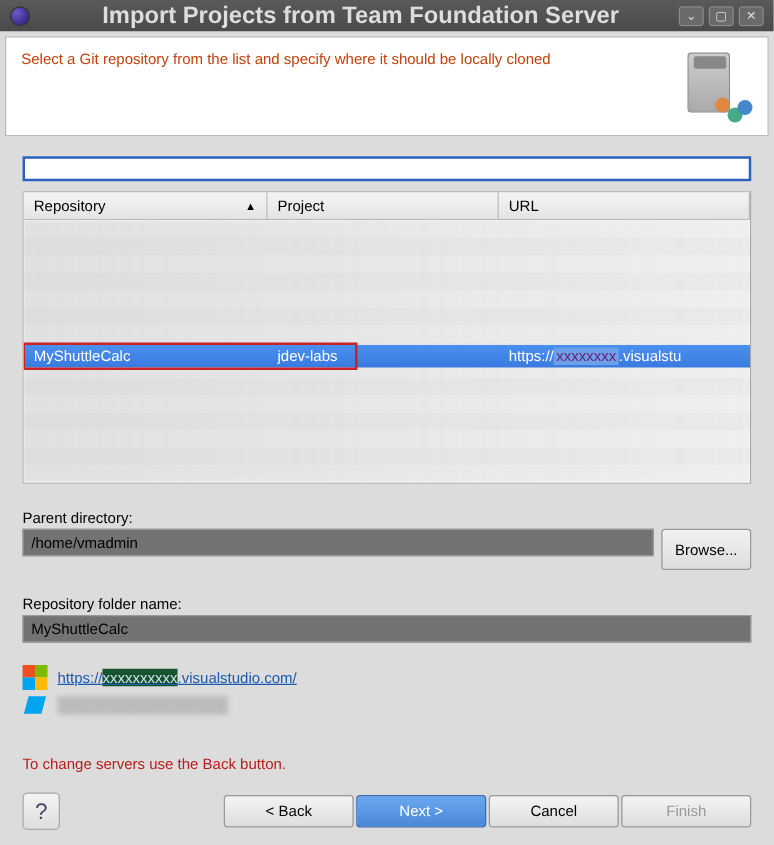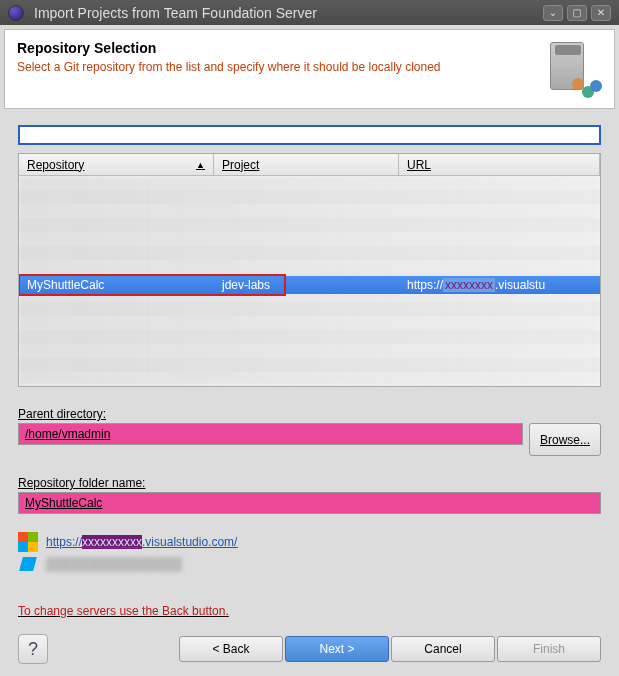--- a/index.html
+++ b/index.html
@@ -1,54 +1,54 @@
 <!DOCTYPE html>
 <html><head>
 <meta charset="utf-8">
 <style>
 * { box-sizing: border-box; margin: 0; padding: 0; }
 body { font-family: "Segoe UI", Tahoma, sans-serif; font-size: 12px; background: #dcdcdc; width: 619px; height: 676px; overflow: hidden; }
 .titlebar { height: 25px; background: linear-gradient(#5a5a5a, #4a4a4a); display: flex; align-items: center; padding: 0 8px; color: #e8e8e8; }
 .titlebar .eclipse-icon { width: 16px; height: 16px; border-radius: 50%; background: radial-gradient(circle at 30% 30%, #6a5acd, #2a1a6a); margin-right: 10px; border:1px solid #333; }
-.titlebar .title-text { flex: 1; font-weight: normal; font-size: 14px; color: #ddd; }
+.titlebar .title-text { flex: 1; text-align: center; font-weight: bold; font-size: 19px; color: #ddd; }
 .titlebar .win-btns { display: flex; gap: 4px; }
 .titlebar .win-btn { width: 20px; height: 16px; background: #6a6a6a; border: 1px solid #888; border-radius: 3px; display:flex; align-items:center; justify-content:center; font-size:10px; color:#ddd; cursor:pointer; }
 .header-panel { background: #fff; margin: 4px; border: 1px solid #bbb; display: flex; padding: 10px 12px; }
 .header-text { flex: 1; }
 .header-text h2 { font-size: 14px; font-weight: bold; margin-bottom: 4px; }
 .header-text p { font-size: 12px; color: #c2410c; }
 .header-icon { width: 58px; height: 58px; position: relative; }
 .server-shape { position:absolute; left:6px; top:2px; width:34px; height:48px; background:linear-gradient(#ccc,#aaa); border-radius:3px; border:1px solid #888; }
 .server-shape::before { content:""; position:absolute; top:2px; left:4px; width:26px; height:10px; background:#888; border-radius:2px; }
 .people-shape { position:absolute; right:0; bottom:0; width:30px; height:28px; }
 .people-shape .p { position:absolute; width:12px; height:12px; border-radius:50%; }
 .people-shape .p1 { background:#d84; left:0; bottom:8px; }
 .people-shape .p2 { background:#4a8; left:10px; bottom:0; }
 .people-shape .p3 { background:#48c; right:0; bottom:6px; }
-.content { padding: 12px 18px; text-decoration: underline; }
+.content { padding: 12px 18px; }
 .filter-box { width: 100%; height: 20px; border: 2px solid #2a5fbd; background: #fff; }
 .table-wrap { margin-top: 8px; border: 1px solid #aaa; background:#fff; }
 .thead { display:flex; background: linear-gradient(#f4f4f4,#e4e4e4); border-bottom:1px solid #bbb; height:22px; }
 .thead .col { padding: 3px 8px; border-right:1px solid #bbb; font-size:12px; display:flex; align-items:center; justify-content:space-between; cursor:pointer; }
 .col-repo { width: 195px; }
 .col-proj { width: 185px; }
 .col-url { flex:1; border-right:none; }
 .sort-arrow { font-size:9px; margin-left:6px; }
 .tbody { height: 210px; overflow:hidden; position:relative; background: repeating-linear-gradient(#f5f5f5,#f5f5f5 14px,#ededed 14px,#ededed 28px); }
 .blur-overlay { position:absolute; inset:0; filter: blur(2px); background: linear-gradient(90deg, rgba(210,210,210,0.6), rgba(230,230,230,0.4)); }
 .selected-row { position:absolute; left:0; right:0; top:100px; height:18px; background: linear-gradient(#4a90f0,#3a7ae0); display:flex; color:#fff; font-size:12px; align-items:center; }
 .selected-row .cell { padding: 0 8px; }
 .selected-row .cell-repo { width:195px; }
 .selected-row .cell-proj { width:185px; }
 .selected-row .cell-url { flex:1; white-space:nowrap; overflow:hidden; }
 .red-box { position:absolute; border:2px solid #c22; top:98px; left:-1px; width:268px; height:22px; pointer-events:none; }
 .mask { background:#6aa0e8; color:#701a75; padding:0 2px; }
 .field-label { font-size:12px; margin-top:20px; display:block; }
 .field-row { display:flex; gap:6px; margin-top:2px; }
-.text-input { flex:1; height:22px; border:1px solid #999; padding:2px 6px; font-size:12px; background:#ec4899; }
+.text-input { flex:1; height:22px; border:1px solid #999; padding:2px 6px; font-size:12px; background:#737373; }
 .browse-btn { height:33px; padding:0 10px; border:1px solid #999; background:linear-gradient(#f2f2f2,#ddd); font-size:12px; border-radius:3px; cursor:pointer; }
 .link-row { display:flex; align-items:center; gap:8px; margin-top:18px; }
 .ms-logo { width:20px; height:20px; display:grid; grid-template-columns:1fr 1fr; grid-template-rows:1fr 1fr; }
 .ms-logo div:nth-child(1){background:#f25022;} .ms-logo div:nth-child(2){background:#7fba00;} .ms-logo div:nth-child(3){background:#00a4ef;} .ms-logo div:nth-child(4){background:#ffb900;}
 .link-text { color:#1a5ab0; text-decoration:underline; font-size:12px; cursor:pointer; }
 .link-row2 { display:flex; align-items:center; gap:8px; margin-top:2px; }
 .vs-logo { width:20px; height:20px; display:flex; align-items:center; justify-content:center; }
 .vs-logo::before { content:""; display:block; width:14px; height:14px; background:#00a4ef; transform:skewX(-15deg); }
 .blur-text { color:#bbb; filter:blur(2px); font-size:12px; }
 .hint { font-size:12px; margin-top:30px; color:#b91c1c; }
@@ -67,21 +67,20 @@
   <div class="title-text">Import Projects from Team Foundation Server</div>
   <div class="win-btns">
     <div class="win-btn">⌄</div>
     <div class="win-btn">▢</div>
     <div class="win-btn">✕</div>
   </div>
 </div>
 
 <div class="header-panel">
   <div class="header-text">
-    <h2>Repository Selection</h2>
     <p>Select a Git repository from the list and specify where it should be locally cloned</p>
   </div>
   <div class="header-icon">
     <div class="server-shape"></div>
     <div class="people-shape">
         <div class="p p1"></div>
         <div class="p p2"></div>
         <div class="p p3"></div>
       </div>
   </div>
@@ -128,21 +127,21 @@
   </div>
 
   <div class="link-row">
     <div class="ms-logo">
         <div></div>
         <div></div>
         <div></div>
         <div></div>
       </div>
     <a class="link-text">
-      <span>https://</span><span style="background:#701a75;color:#cfe0f5;">xxxxxxxxxx</span><span>.visualstudio.com/</span>
+      <span>https://</span><span style="background:#14532d;color:#cfe0f5;">xxxxxxxxxx</span><span>.visualstudio.com/</span>
     </a>
   </div>
   <div class="link-row2">
     <div class="vs-logo"></div>
     <span class="blur-text">████████████████</span>
   </div>
 
   <div class="hint">To change servers use the Back button.</div>
 </div>
 

